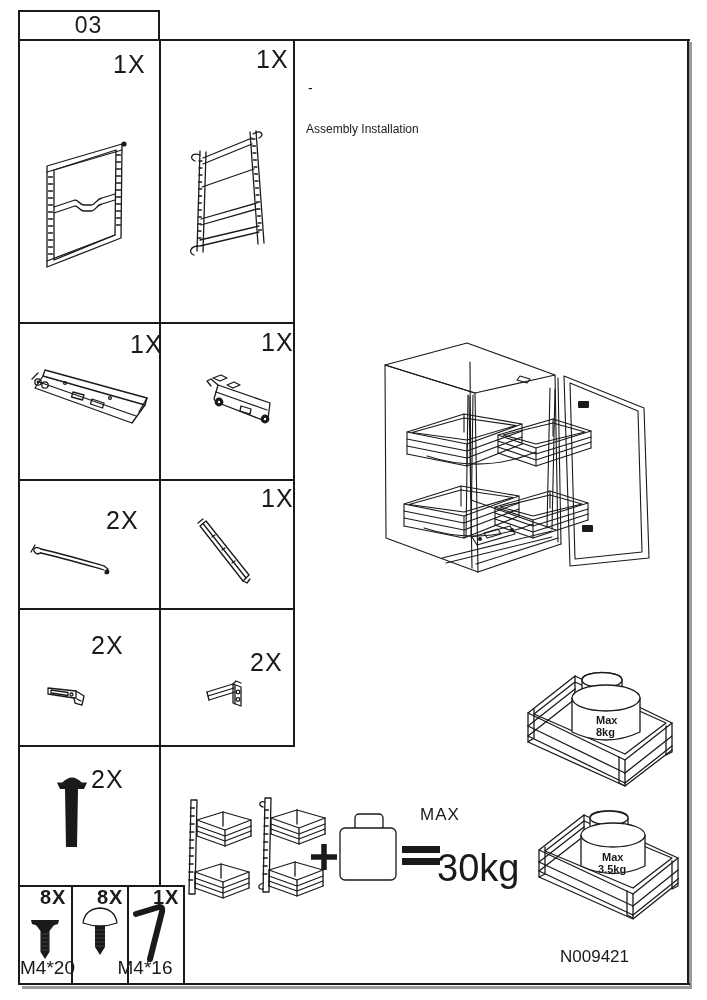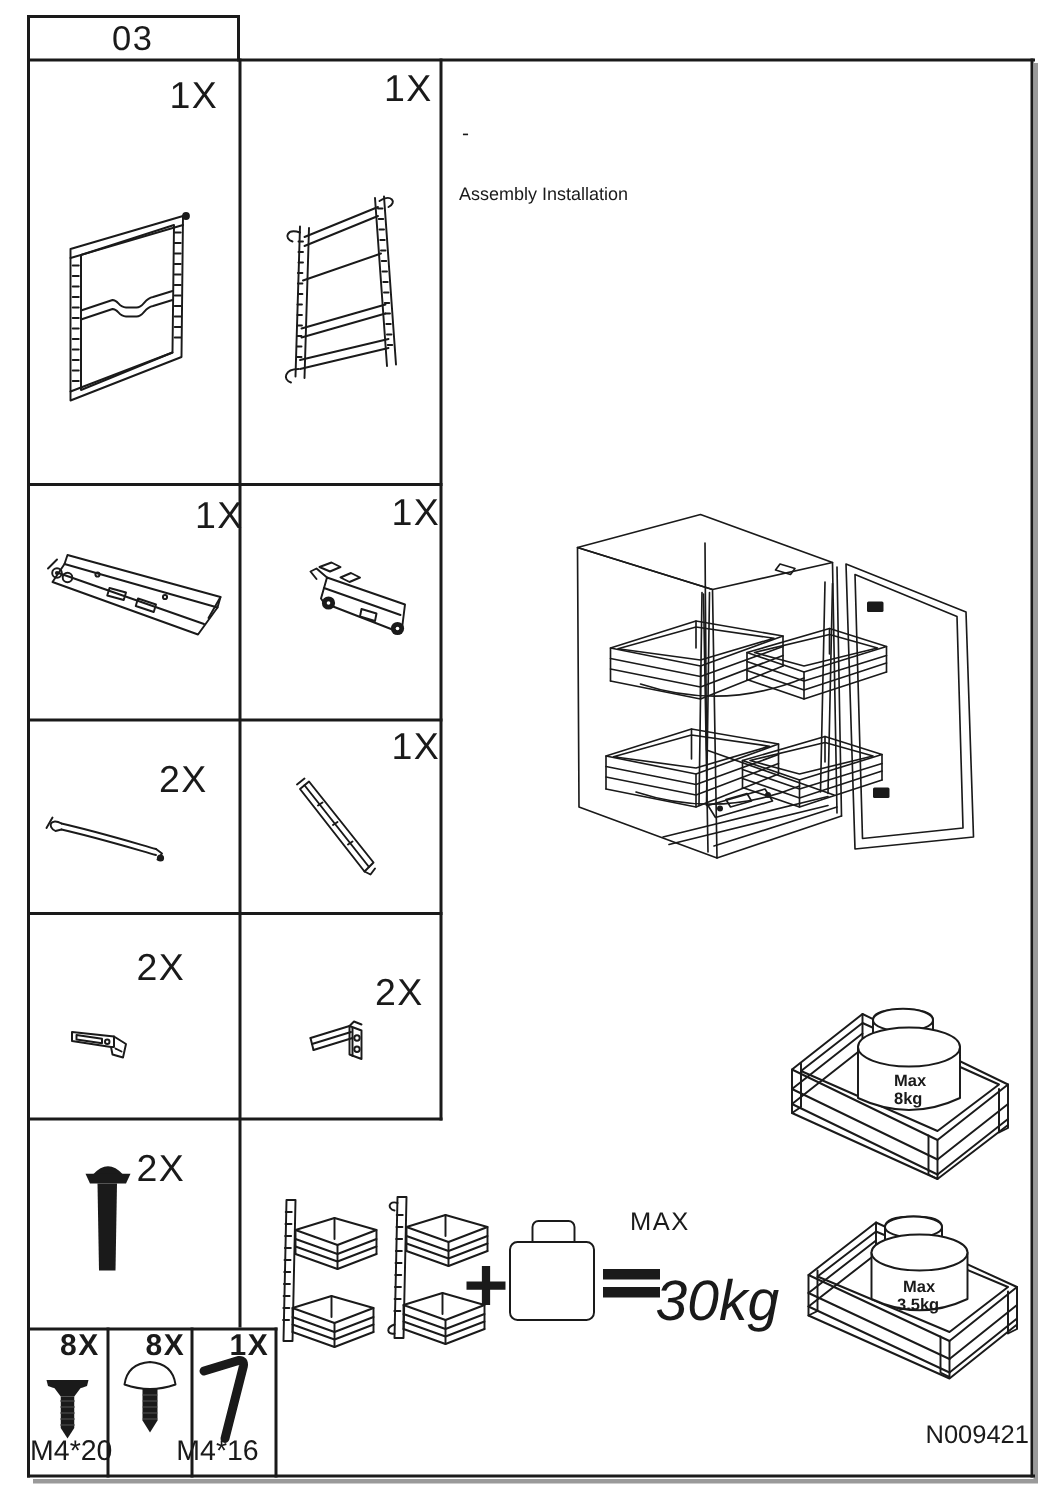--- a/index.html
+++ b/index.html
@@ -16,22 +16,22 @@
   svg path, svg line, svg ellipse, svg circle, svg rect{vector-effect:non-scaling-stroke;}
   .stroke{fill:none;stroke:#1a1a1a;stroke-width:1.3;stroke-linejoin:round;stroke-linecap:round;}
   .thin{stroke-width:1.1;}
   .fillblk{fill:#1a1a1a;stroke:none;}
   .whitefill{fill:#ffffff;stroke:#1a1a1a;stroke-width:1.3;stroke-linejoin:round;}
   .sheet-tab-label{position:absolute;left:18px;top:12px;width:141px;text-align:center;
         font-size:23px;letter-spacing:1px;}
   .title{position:absolute;left:306px;top:118px;font-size:12px;line-height:23px;white-space:nowrap;}
   .dash{position:absolute;left:308px;top:80px;font-size:14px;}
   .max-word{position:absolute;left:420px;top:805px;font-size:17px;letter-spacing:1px;}
-  .max-value{position:absolute;left:437px;top:847px;font-size:38px;white-space:nowrap;font-style:italic;}
-  .doc-number{position:absolute;left:560px;top:947px;width:126px;text-align:right;font-size:17px;}
+  .max-value{position:absolute;left:437px;top:847px;font-size:38px;white-space:nowrap;}
+  .doc-number{position:absolute;left:560px;top:947px;width:126px;text-align:left;font-size:17px;}
   text.wlabel{font:bold 11px "Liberation Sans", sans-serif;fill:#1a1a1a;}
 </style>
 </head>
 <body>
 
 <div class="page">
 
   <div class="ln" style="left:18px;top:10px;width:2px;height:975px;"></div>
   <div class="ln" style="left:18px;top:10px;width:142px;height:2px;"></div>
   <div class="ln" style="left:158px;top:10px;width:2px;height:31px;"></div>

